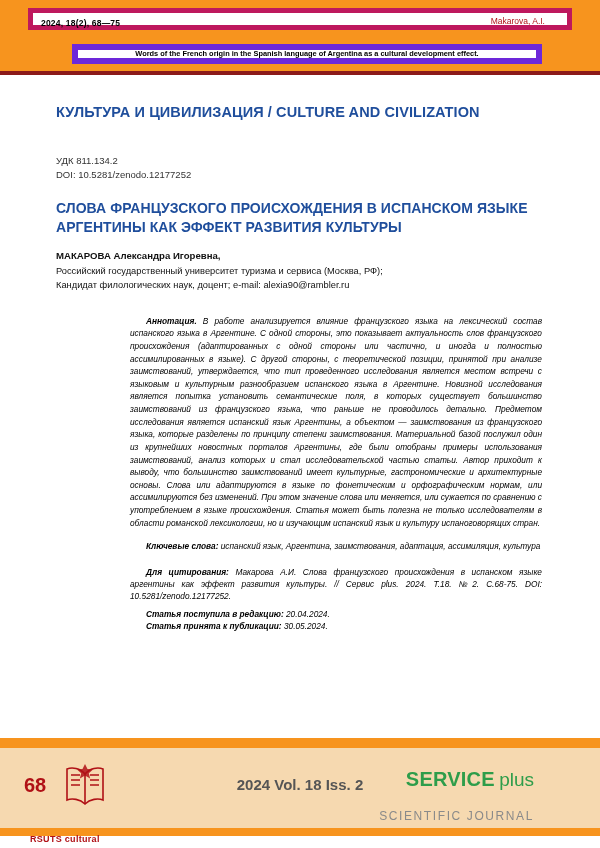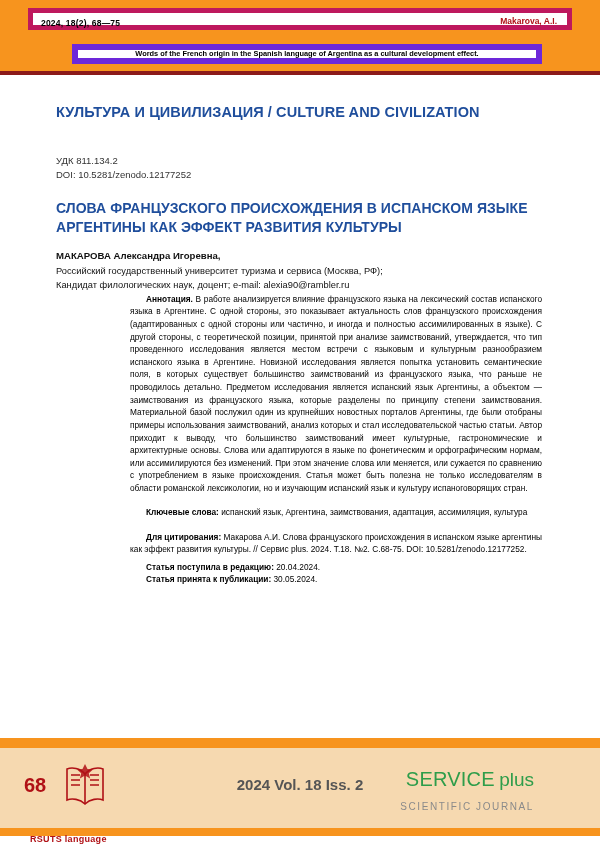--- a/index.html
+++ b/index.html
@@ -48,28 +48,28 @@
     padding: 0 8px;
     display: flex;
     align-items: center;
     font-size: 8.5px;
     font-weight: bold;
     letter-spacing: 0.2px;
     color: #000;
   }
   .top-right-label {
     position: absolute;
-    right: 0; top: 0;
+    right: 12px; top: 0;
     height: 16px;
     padding: 0 10px;
     display: flex;
     align-items: center;
     justify-content: flex-end;
     font-size: 8.5px;
-    font-weight: bold;
+    font-weight: normal;
     color: #b01116;
   }
 
   
   .title-band {
     position: absolute;
     left: 0; top: 38px;
     width: 600px;
     height: 34px;
     background: #f7941e;
@@ -143,22 +143,24 @@
   .author-name {
     font-weight: bold;
     font-size: 9.6px;
   }
   .author-affil {
     color: #111;
   }
 
   
   .abstract-wrap {
+    margin-top: 22px;
     padding-left: 74px;
     padding-right: 2px;
+    font-style: italic;
   }
   .abstract-text {
     font-size: 8.3px;
     line-height: 1.52;
     text-align: justify;
     color: #000;
     text-indent: 16px;
   }
   .abstract-text b {
     font-weight: bold;
@@ -251,32 +253,32 @@
     color: #555555;
   }
   .journal-logo {
     position: absolute;
     right: 34px;
     top: 30px;
     text-align: right;
   }
   .journal-logo .svc {
     font-size: 20px;
-    font-weight: normal;
+    font-weight: bold;
     color: #2e9d4a;
     letter-spacing: 0.2px;
   }
   .journal-logo .plus {
     font-size: 19px;
     font-weight: normal;
     color: #2e9d4a;
   }
   .journal-logo .sub {
-    margin-top: 10px;
-    font-size: 10px;
+    margin-top: 18px;
+    font-size: 12px;
     letter-spacing: 1.6px;
     color: #8a8a8a;
   }
 </style>
 </head>
 <body>
 
 <div class="page">
 
   <div class="top-bar">
@@ -338,21 +340,21 @@
           <path d="M29 12 L29 42"></path>
           <path d="M15 13 L24 13 M15 18 L24 18 M15 23 L24 23"></path>
           <path d="M34 13 L43 13 M34 18 L43 18 M34 23 L43 23"></path>
         </g>
         <g fill="#b01116">
           <path d="M29 2 l2.5 5 5.5 .6 -4.2 3.6 1.3 5.3 -5.1-2.9 -5.1 2.9 1.3-5.3 -4.2-3.6 5.5-.6 Z" opacity="0.85"></path>
         </g>
       </svg>
     </div>
 
-    <div class="publisher-name">RSUTS language</div>
+    <div class="publisher-name">RSUTS cultural</div>
 
     <div class="issue-line">2024 Vol. 18 Iss. 2</div>
 
     <div class="journal-logo">
       <div><span class="svc">SERVICE</span> <span class="plus">plus</span></div>
       <div class="sub">SCIENTIFIC JOURNAL</div>
     </div>
   </div>
 
 </div>

